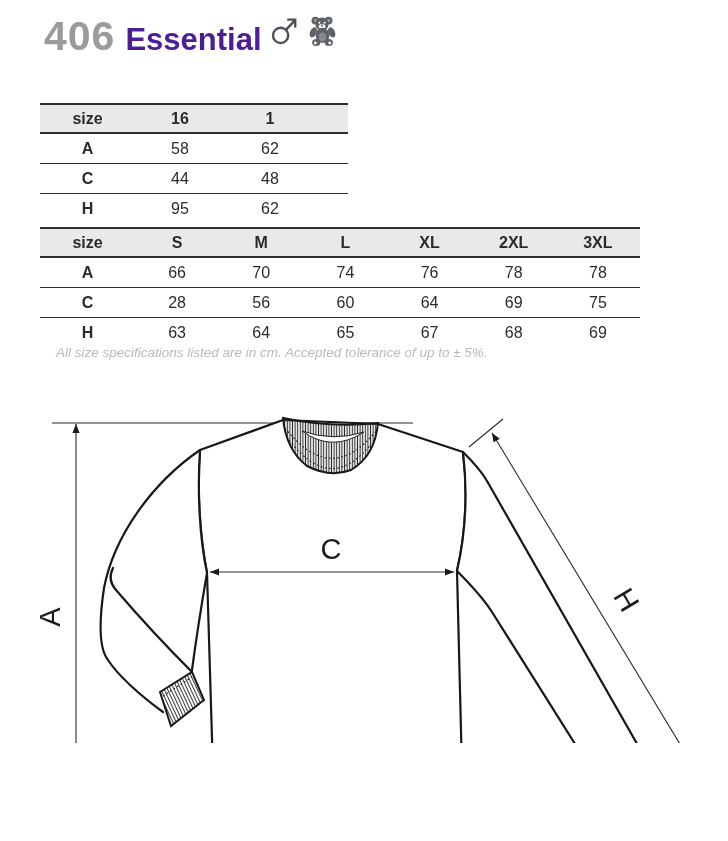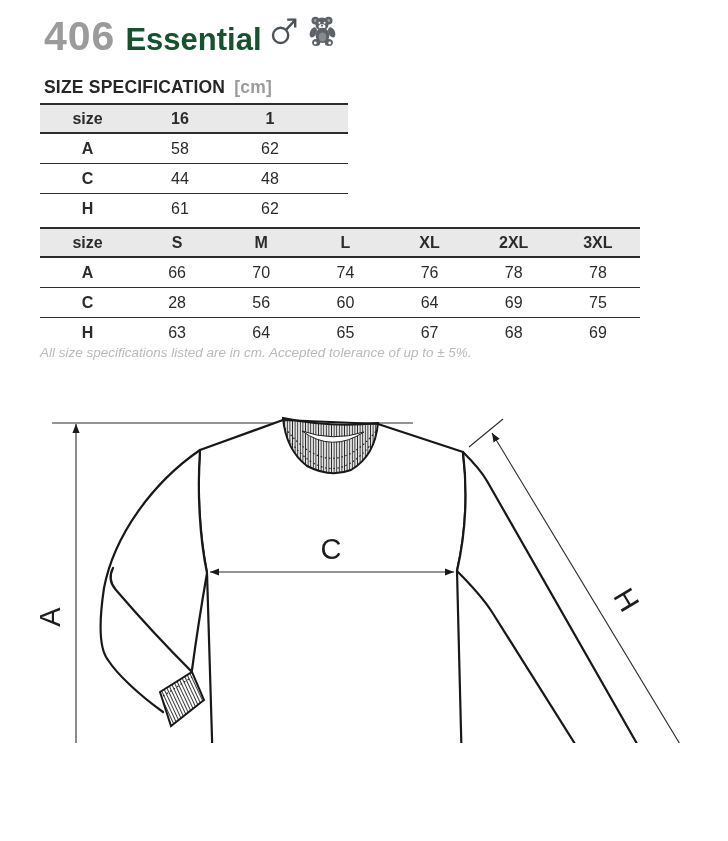--- a/index.html
+++ b/index.html
@@ -1,40 +1,40 @@
 <!DOCTYPE html>
 <html><head>
 <meta charset="utf-8">
 <style>
   html,body{margin:0;padding:0;background:#fff;}
   .page{position:relative;width:728px;height:743px;background:#fff;overflow:hidden;
         font-family:"Liberation Sans","DejaVu Sans",sans-serif;color:#262626;}
   
   .titlebar{position:absolute;left:44px;top:16px;display:flex;align-items:baseline;}
   .code{font-size:41px;font-weight:800;color:#9b9b9b;letter-spacing:1px;line-height:1;}
-  .pname{font-size:31px;font-weight:700;color:#14532d;margin-left:10px;line-height:1;}
+  .pname{font-size:31px;font-weight:700;color:#4c1d95;margin-left:10px;line-height:1;}
   .ticon{align-self:center;margin-left:9px;position:relative;top:-4px;}
   
   .sectionhead{position:absolute;left:44px;top:77px;font-size:17.5px;font-weight:800;color:#262626;letter-spacing:.2px;}
   .sectionhead .unit{color:#9b9b9b;font-weight:700;margin-left:4px;}
   
   table.spec{position:absolute;border-collapse:collapse;table-layout:fixed;
              border-top:2px solid #2d2d2d;font-size:16px;color:#2b2b2b;}
   table.spec th,table.spec td{padding:0;text-align:center;vertical-align:middle;font-weight:400;}
   table.spec thead th{height:27px;background:#e9e9e9;border-bottom:2px solid #2d2d2d;}
   table.spec thead th.szword{font-weight:700;}
   table.spec thead th.colsize{font-weight:700;}
   table.spec tbody th{font-weight:700;}
   table.spec tbody tr td,table.spec tbody tr th{height:29px;}
   table.spec tbody tr:not(:last-child) td,
   table.spec tbody tr:not(:last-child) th{border-bottom:1.5px solid #2d2d2d;}
   #table-kids{left:40px;top:103px;width:308px;}
   #table-adults{left:40px;top:227px;width:600px;}
   
-  .footnote{position:absolute;left:40px;top:345px;font-size:13.5px;font-style:italic;color:#b9b9b9;}
+  .footnote{position:absolute;left:56px;top:345px;font-size:13.5px;font-style:italic;color:#b9b9b9;}
   
   .diagram{position:absolute;left:0;top:0;}
   .garm{fill:#fff;stroke:#181818;stroke-width:2.2px;stroke-linejoin:round;}
   .garmline{fill:none;stroke:#181818;stroke-width:2.2px;stroke-linecap:round;}
   .thinline{fill:none;stroke:#2a2a2a;stroke-width:1.1px;}
   .dotted{fill:none;stroke:#222;stroke-width:1.2px;stroke-dasharray:1.6 2.6;}
   .dimlabel{font-family:"Liberation Sans","DejaVu Sans",sans-serif;font-size:29px;font-weight:500;fill:#1d1d1d;}
 </style>
 </head>
 <body>
@@ -67,24 +67,20 @@
         <ellipse cx="15.5" cy="21.4" rx="6.9" ry="7.6"></ellipse>
         <ellipse cx="15.5" cy="23" rx="3.7" ry="4.4" fill="#858b91"></ellipse>
         <ellipse cx="9.2" cy="28.6" rx="4.1" ry="3.5"></ellipse>
           <ellipse cx="21.8" cy="28.6" rx="4.1" ry="3.5"></ellipse>
         <circle cx="8.3" cy="29" r="1.4" fill="#ffffff"></circle>
           <circle cx="22.7" cy="29" r="1.4" fill="#ffffff"></circle>
       </svg>
     </span>
   </div>
 
-  <div class="sectionhead">
-    <span>SIZE SPECIFICATION</span>
-    <span class="unit">[cm]</span>
-  </div>
 
   <table class="spec" id="table-kids">
     <colgroup>
         <col style="width:95px">
         <col style="width:90px">
         <col style="width:90px">
         <col style="width:33px">
       </colgroup>
     <thead>
       <tr>
@@ -102,21 +98,21 @@
         <td></td>
       </tr>
       <tr>
         <th>C</th>
         <td>44</td>
         <td>48</td>
         <td></td>
       </tr>
       <tr>
         <th>H</th>
-        <td>61</td>
+        <td>95</td>
         <td>62</td>
         <td></td>
       </tr>
     </tbody>
   </table>
 
   <table class="spec" id="table-adults">
     <colgroup>
         <col style="width:95px">
         <col>

